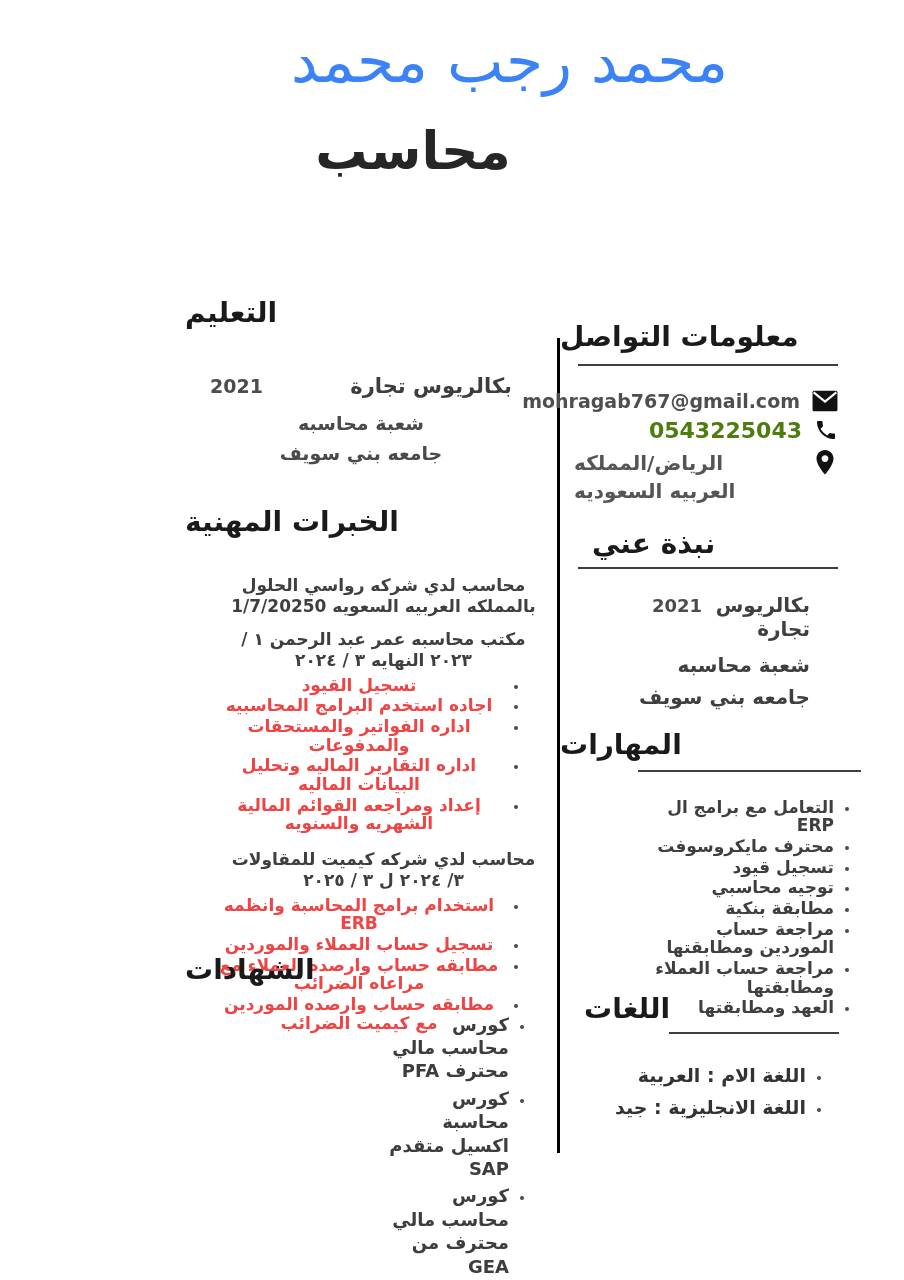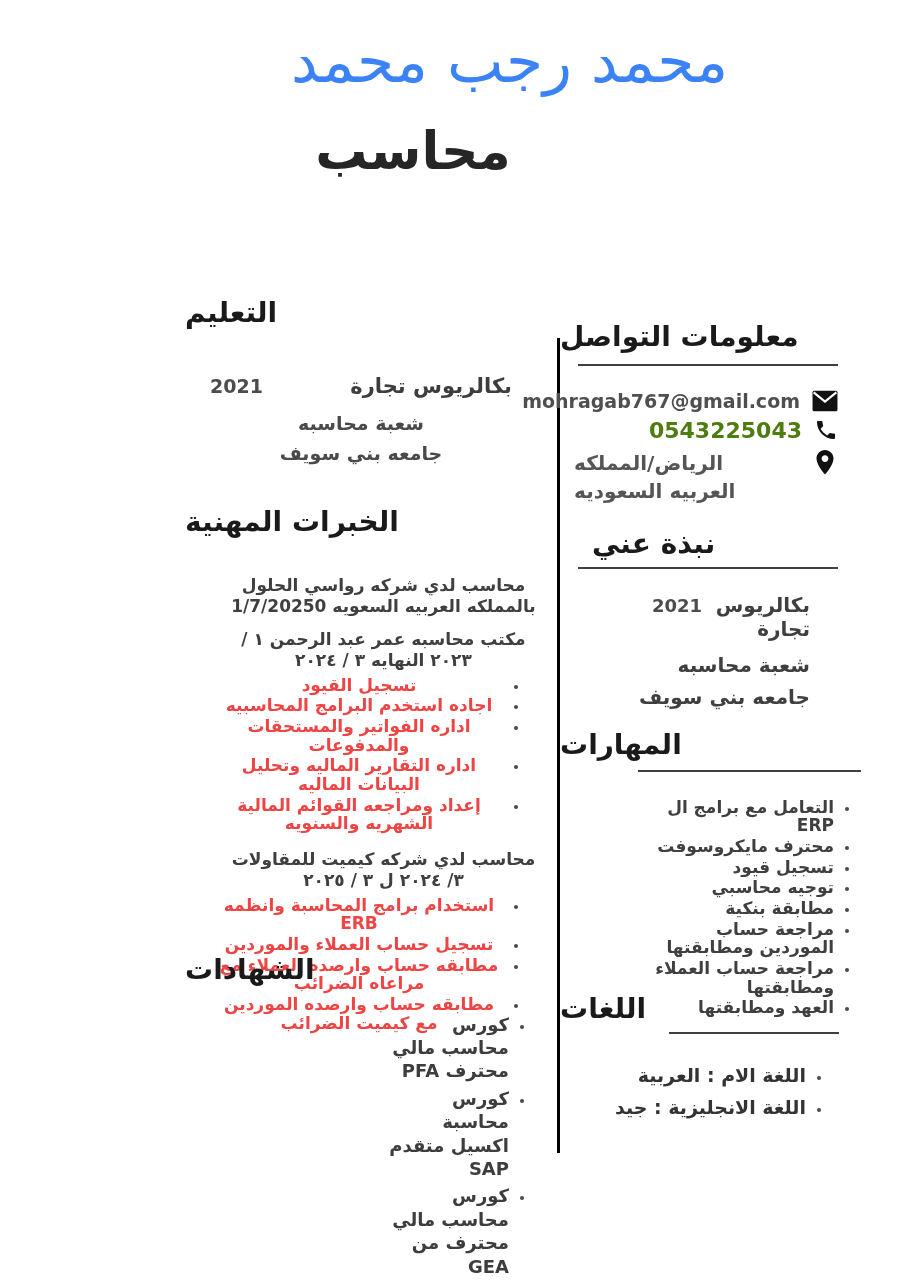--- a/index.html
+++ b/index.html
@@ -55,21 +55,21 @@
   #about   { left:560px; top:527px; width:344px;padding-left:32px; }
   #skills  { left:560px; top:728px; width:372px; }
   #langs   { left:560px; top:992px; width:344px; }
 
   #contact h2 { margin-right:66px; }
   #contact .rule { width:260px; margin-right:66px; margin-top:10px; }
   #about h2   { margin-right:29px; }
   #about .rule{ width:260px; margin-right:66px; margin-top:6px; }
   #skills h2  { margin-right:29px; }
   #skills .rule{ width:223px; margin-right:71px; margin-top:8px; }
-  #langs h2   { margin-right:0; }
+  #langs h2   { margin-right:0;padding-left:24px; }
   #langs .rule{ width:170px; margin-right:65px; margin-top:6px; }
 
   .c-rows { margin-top:24px; }
   .c-row { display:flex; align-items:center; justify-content:flex-start;
            margin:0 66px 6px 0; gap:12px; flex-direction:row; }
   .c-row .ic { flex:0 0 auto; display:flex; align-items:center; }
   .c-email { font-size:19px; font-weight:bold; color:#4f4f4f; direction:ltr; }
   .c-phone { font-size:22px; font-weight:bold; color:#4d7c0f; direction:ltr; }
   .row-loc { align-items:flex-start; gap:60px; }
   .c-loc { font-size:20px; font-weight:bold; color:#555; width:178px; text-align:left;

